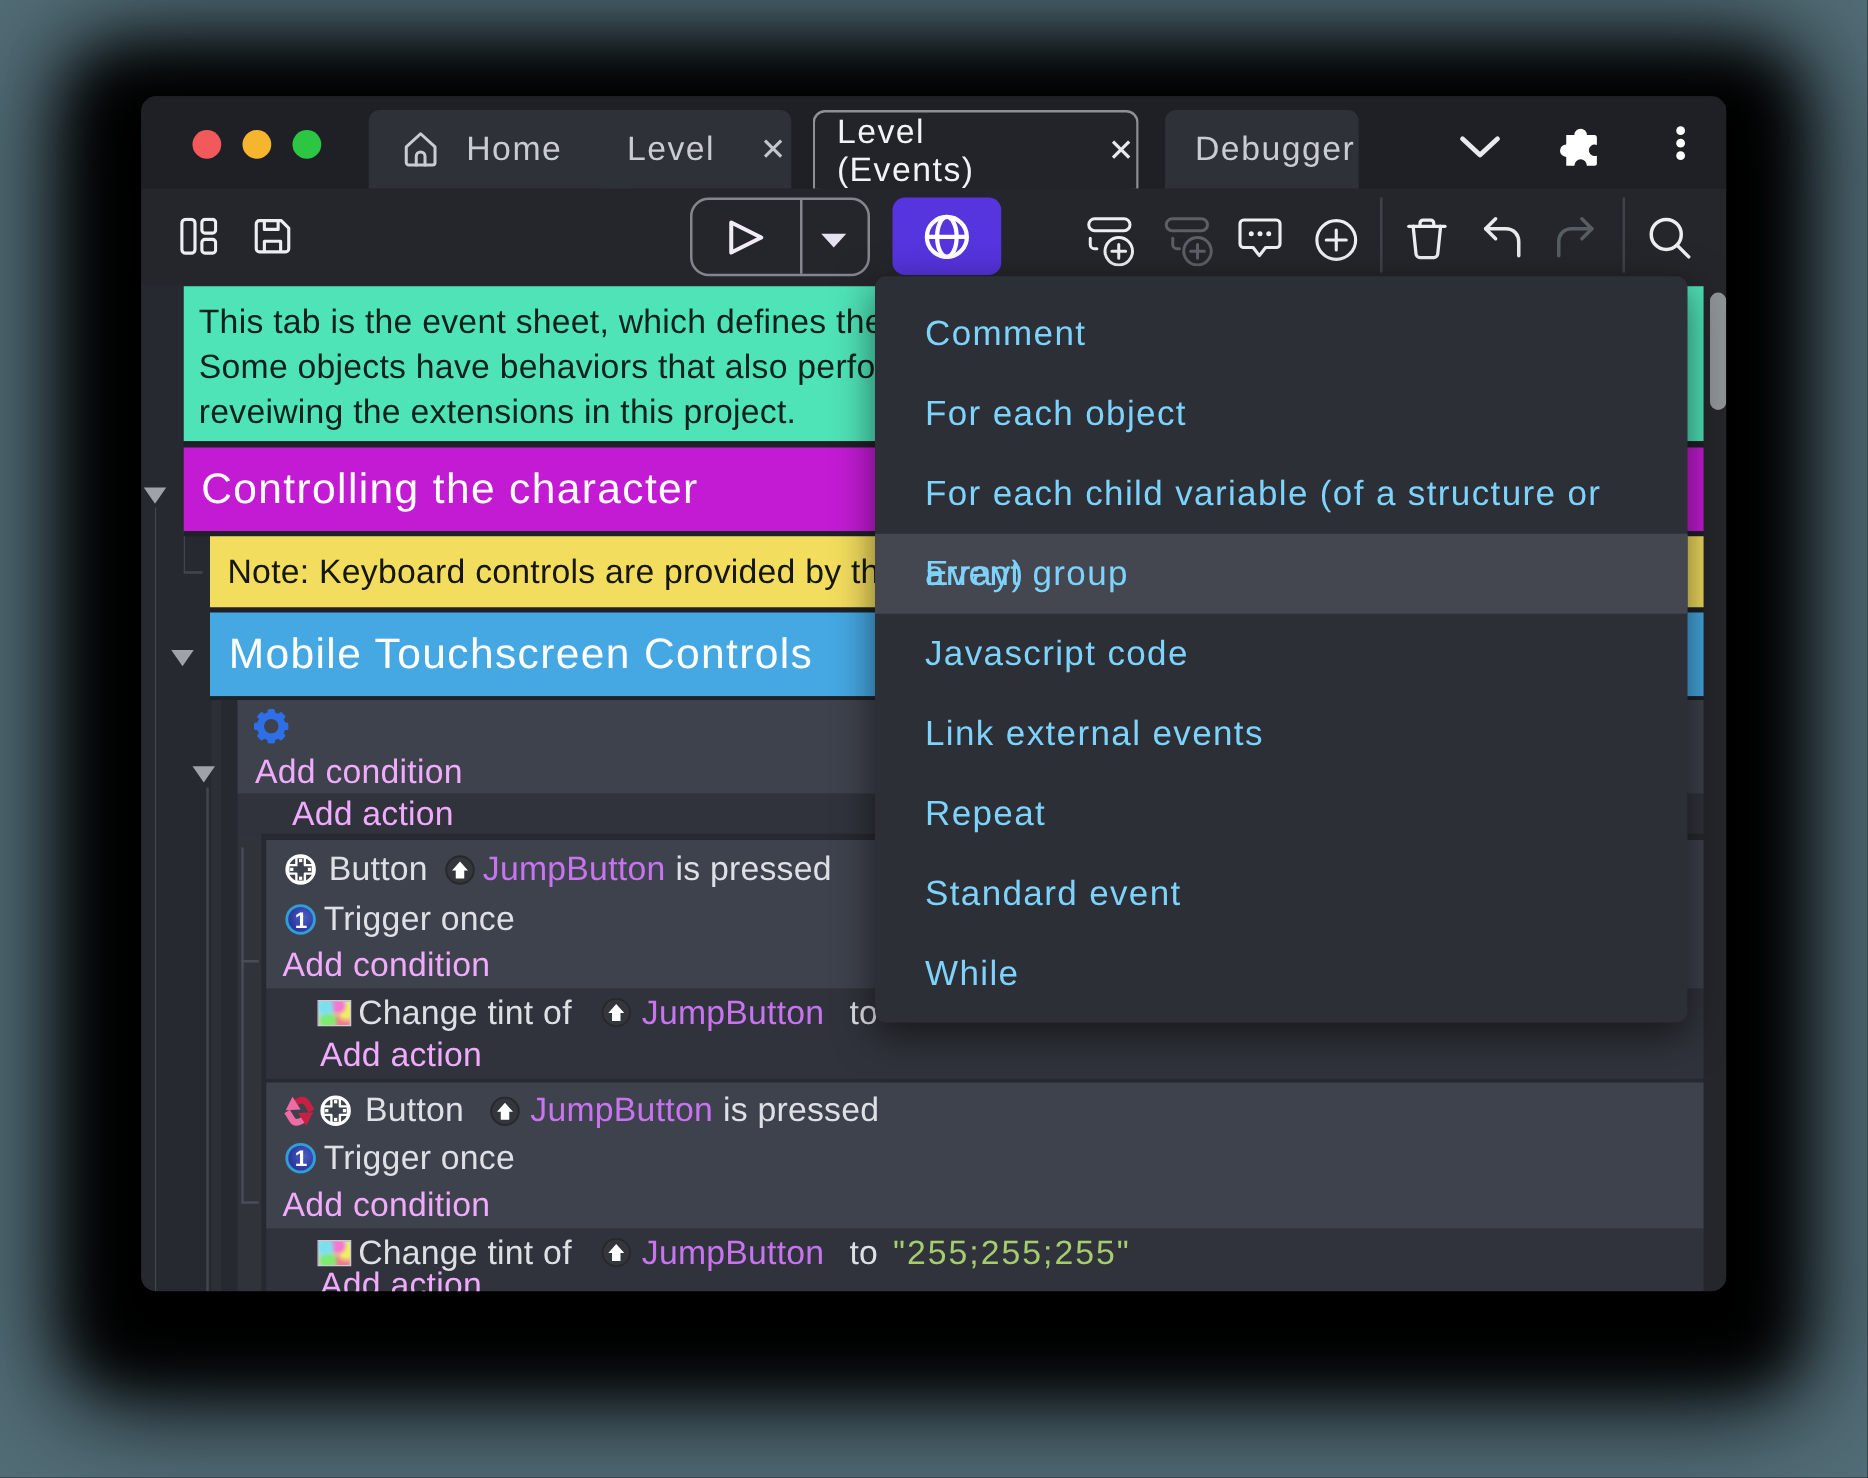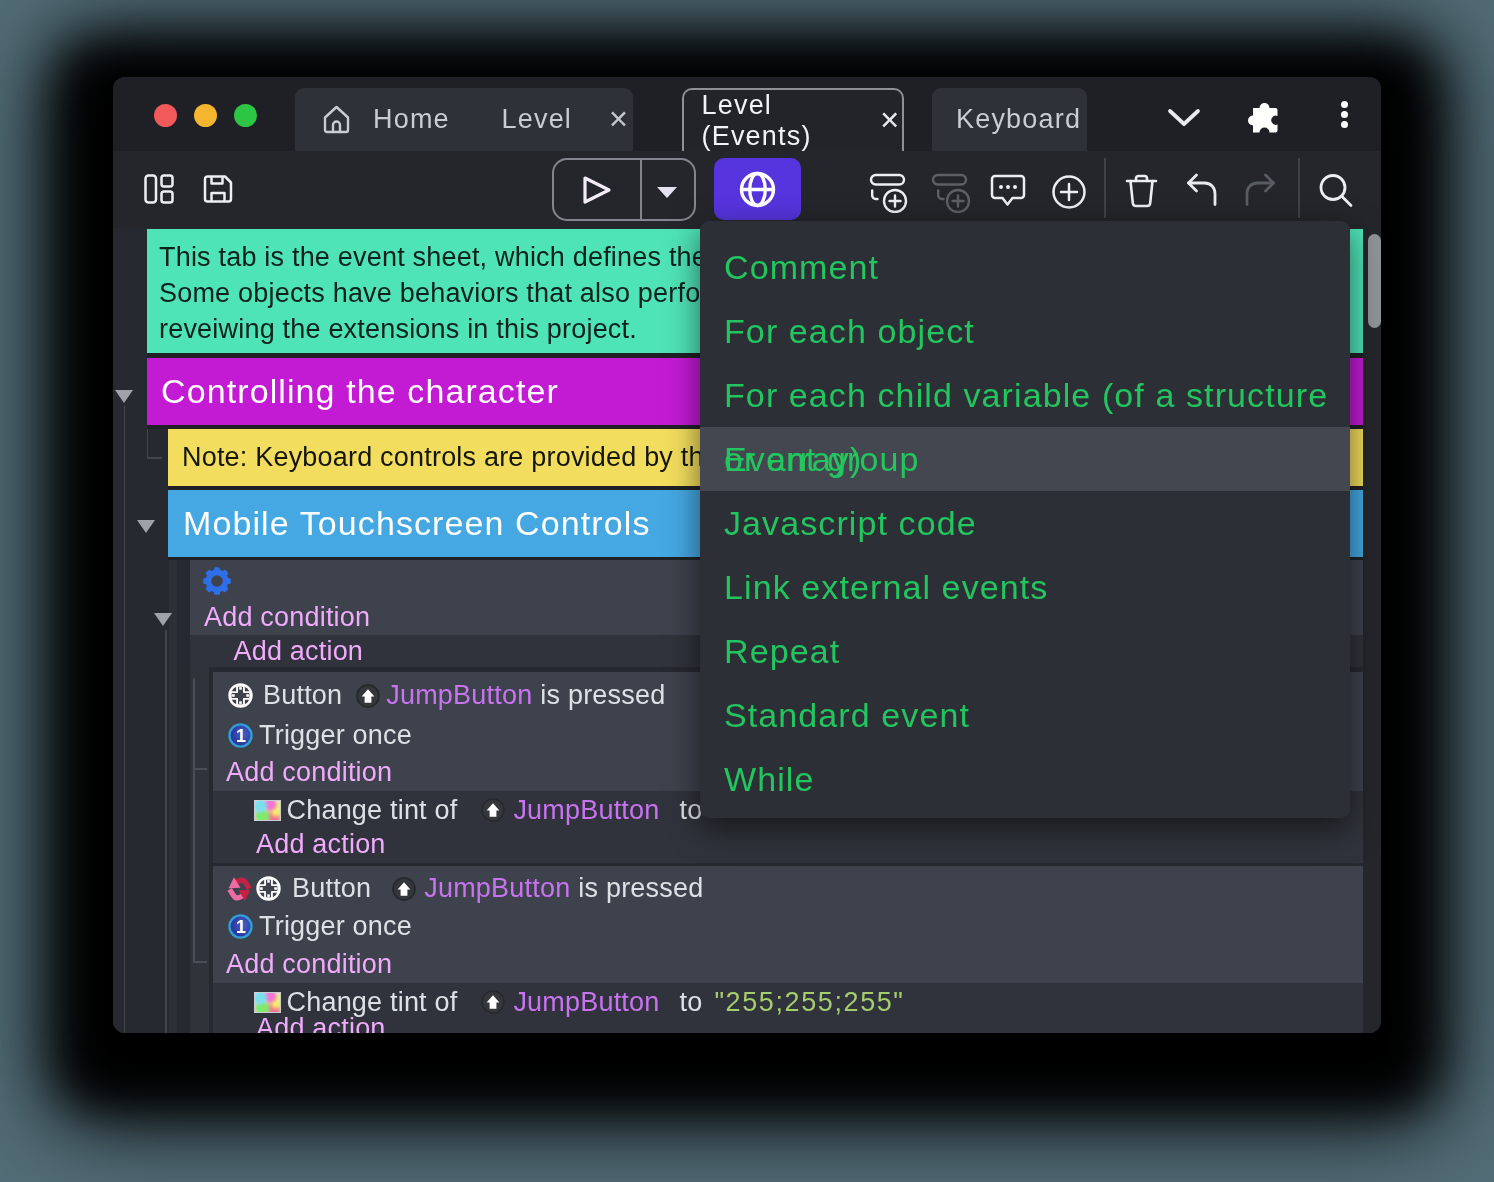--- a/index.html
+++ b/index.html
@@ -32,47 +32,47 @@
   .grey { color:#f0abfc; }
   .jb { color:#c873f0; font-weight:normal; }
   .hdr { display:flex; align-items:center; font-size:34px; letter-spacing:1.1px; color:#fff; }
   .tri { position:absolute; width:0; height:0; border-left:9.5px solid transparent;
          border-right:9.5px solid transparent; border-top:13.5px solid #9fa2a8; }
   .tline { position:absolute; background:#42454c; }
   
   #menu { position:absolute; left:700px; top:221px; width:650px; height:597px;
           background:#2c2f36; border-radius:9px; box-shadow:0 10px 32px rgba(0,0,0,.55);
           padding-top:13.5px; z-index:50; }
-  .mi { height:64px; line-height:64px; padding-left:24px; font-size:34px; letter-spacing:1.1px; color:#22c55e; }
+  .mi { height:64px; line-height:64px; padding-left:40px; font-size:28px; letter-spacing:1.1px; color:#7dd3fc; }
   .mi.hl { background:#44474f; }
 </style>
 </head>
 <body>
 <div id="win">
   <div id="titlebar">
     <div class="light" style="left:40.5px;background:#f2595a;"></div>
     <div class="light" style="left:80.5px;background:#f5b52e;"></div>
     <div class="light" style="left:120.5px;background:#2cc644;"></div>
     <div class="tab" style="left:182px;width:210px;">
       <svg style="margin-left:25px;" width="33" height="33" viewBox="0 0 33 33" fill="none" stroke="#c9ccd1" stroke-width="2.4" stroke-linejoin="round" stroke-linecap="round">
         <path d="M5 14.5 L16.5 4 L28 14.5 V27 a2 2 0 0 1 -2 2 H7 a2 2 0 0 1 -2 -2 Z"></path>
         <path d="M13 29 V22 a3.5 3.5 0 0 1 7 0 V29"></path>
       </svg>
       <span style="margin-left:20px;">Home</span>
     </div>
     <div class="tab" style="left:368.5px;width:151px;">
       <span style="margin-left:20px;">Level</span>
       <span class="tabx" style="margin-left:36px;">✕</span>
     </div>
-    <div class="tab" id="tab-active" style="left:536.5px;width:222px;margin-left:32px;">
+    <div class="tab" id="tab-active" style="left:536.5px;width:261px;">
       <span style="margin-left:18px;">Level (Events)</span>
       <span class="tabx" style="margin-left:36px;color:#e8eaee;">✕</span>
     </div>
     <div class="tab" style="left:819px;width:154.5px;">
-      <span style="margin-left:24px;">Keyboard</span>
+      <span style="margin-left:24px;">Debugger</span>
     </div>
     <svg class="abs" style="left:1054px;top:31px;" width="34" height="19" viewBox="0 0 34 19" fill="none" stroke="#e8eaee" stroke-width="3.8" stroke-linecap="round" stroke-linejoin="round">
       <path d="M3 3 L17 16 L31 3"></path>
     </svg>
     <svg class="abs" style="left:1131px;top:20px;" width="40" height="40" viewBox="0 0 40 40" fill="#fff">
       <path d="M9 11 H15.5 A5 5 0 1 1 25.5 11 H31.5 Q33.5 11 33.5 13 V19 A4.6 4.6 0 1 0 33.5 27.5 V33.5 Q33.5 35.5 31.5 35.5 H25.5 A4.6 4.6 0 1 0 15.5 35.5 H9 V28.5 A4.8 4.8 0 1 1 9 18.5 Z"></path>
     </svg>
     <div class="abs" style="left:1228px;top:24px;width:7px;height:7px;border-radius:50%;background:#fff;"></div>
     <div class="abs" style="left:1228px;top:34px;width:7px;height:7px;border-radius:50%;background:#fff;"></div>
     <div class="abs" style="left:1228px;top:44px;width:7px;height:7px;border-radius:50%;background:#fff;"></div>

